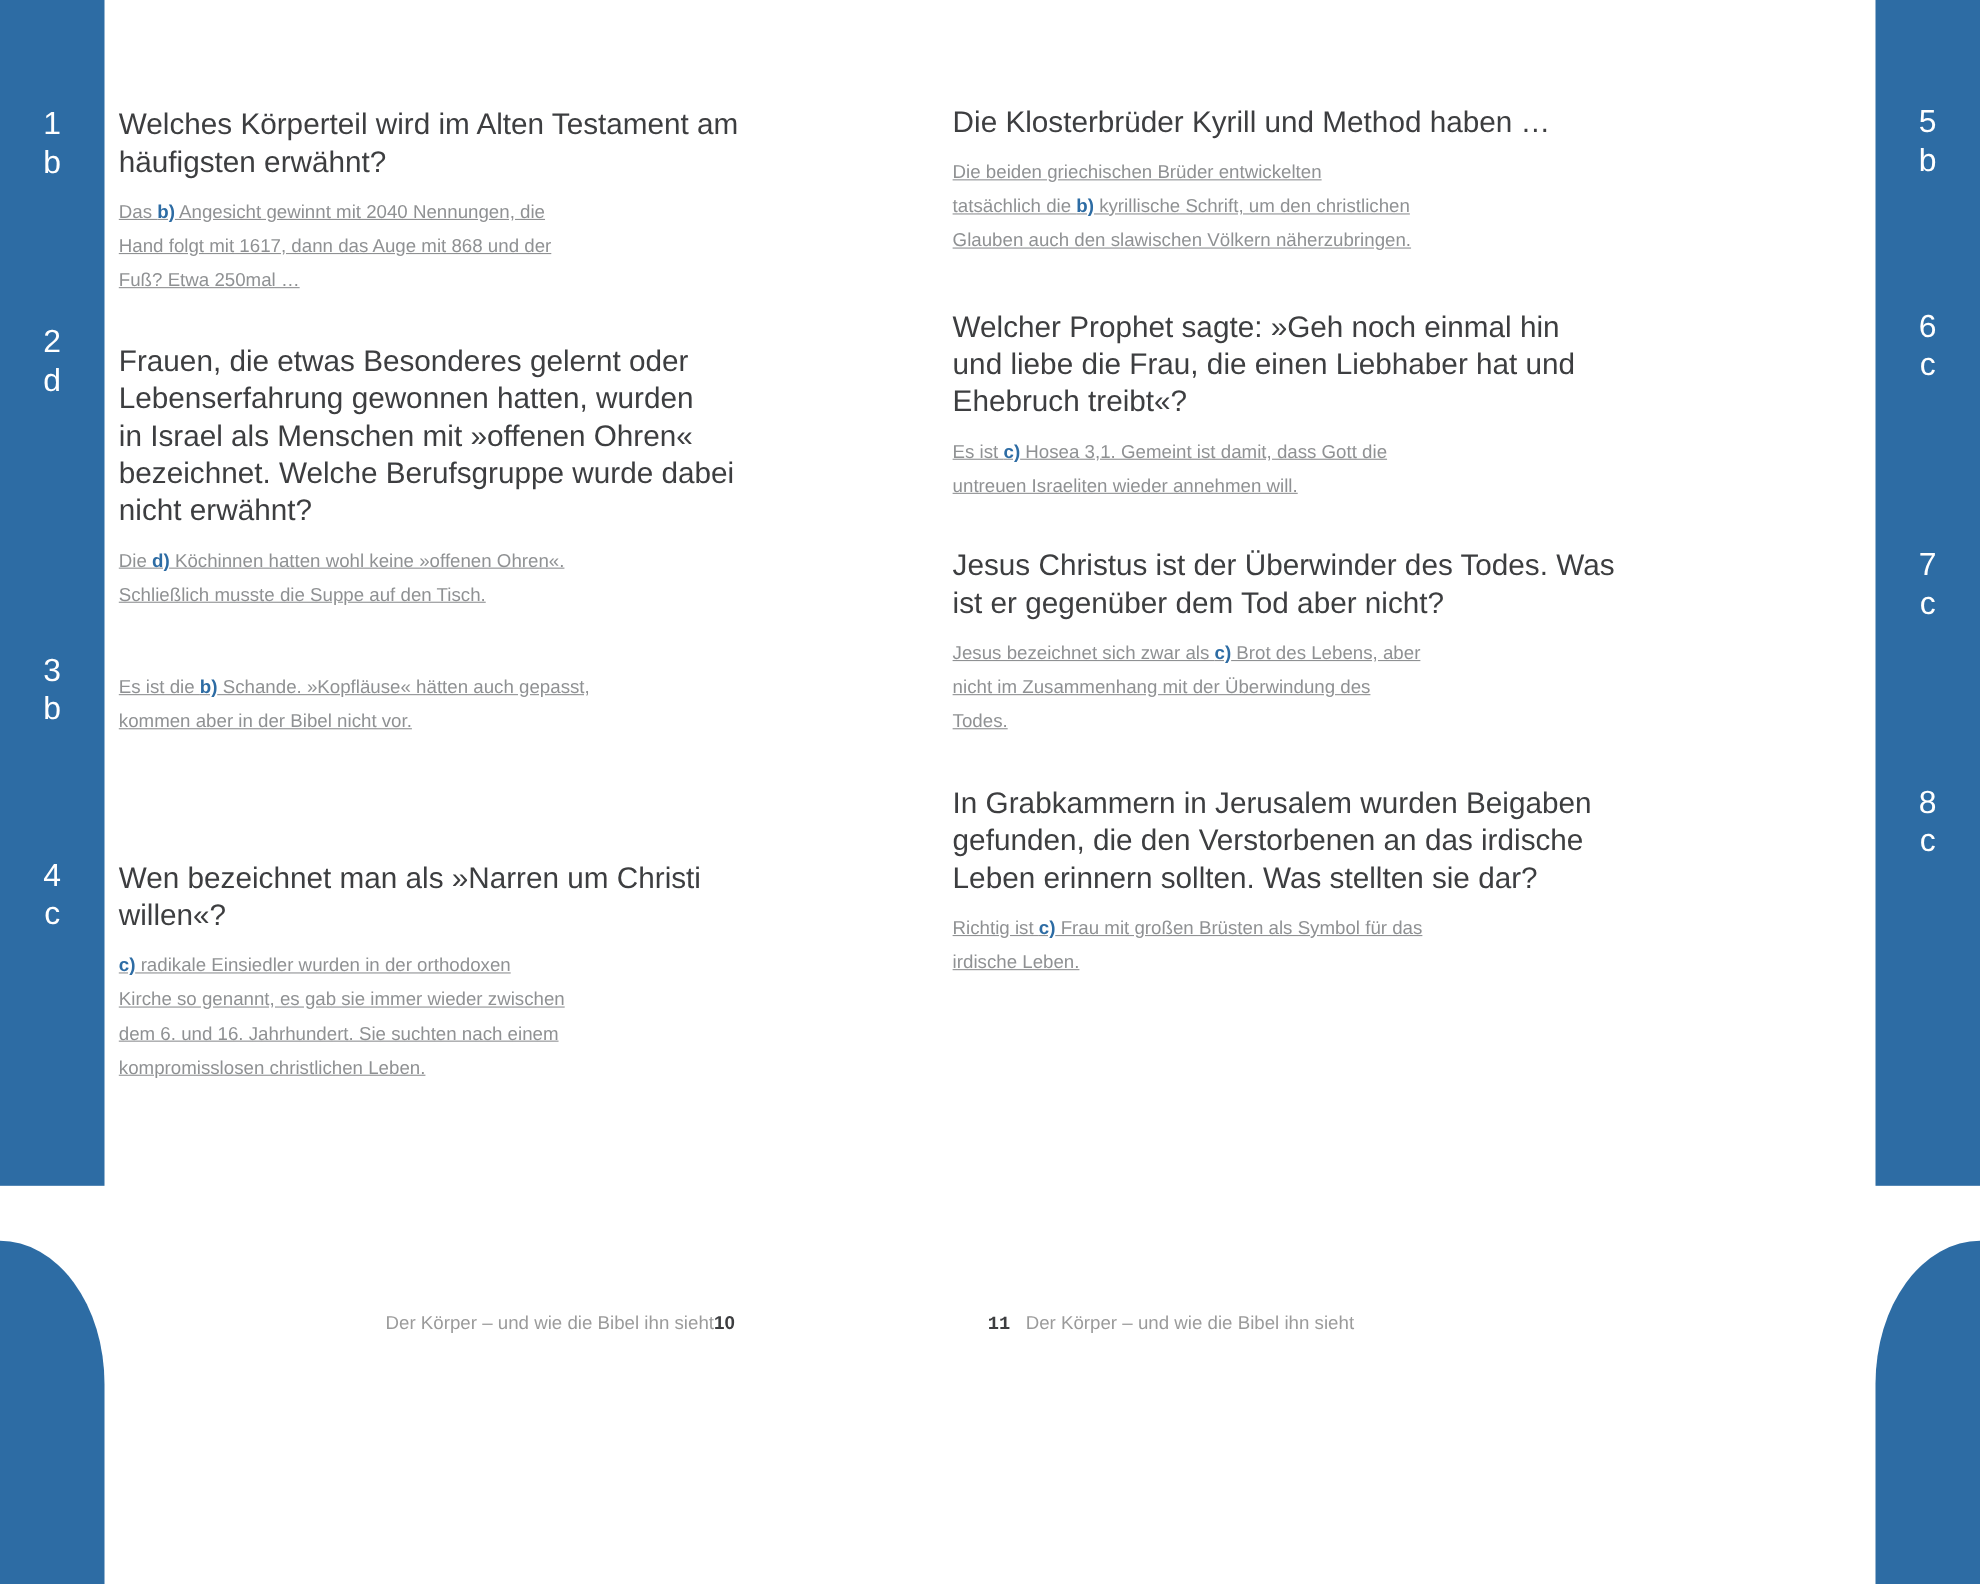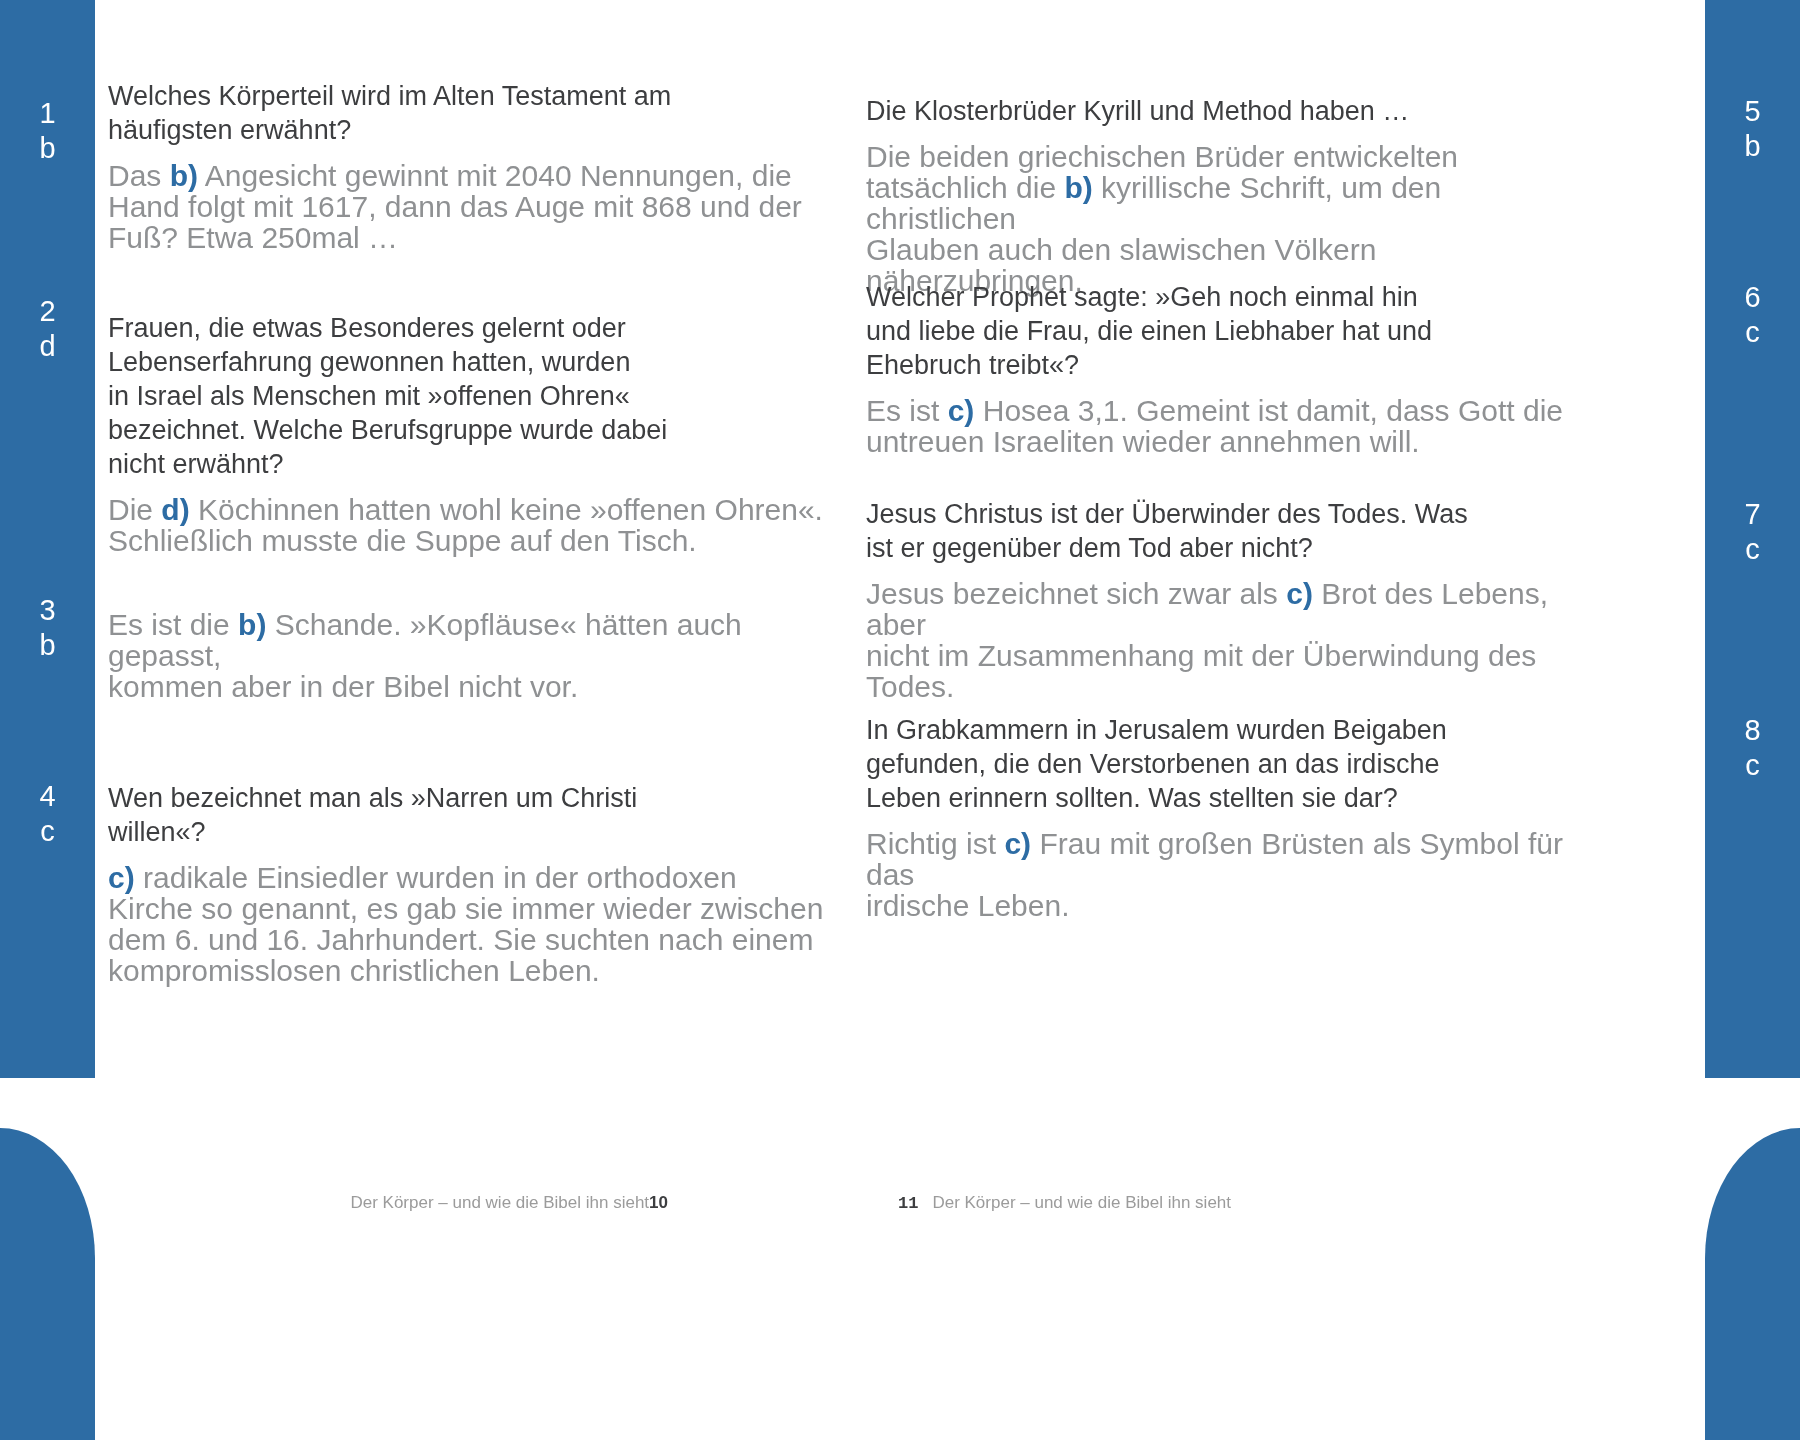--- a/index.html
+++ b/index.html
@@ -29,22 +29,22 @@
   .marker-left{left:0;}
   .marker-right{right:0;}
   .item{position:absolute;width:720px;}
   .item-left{left:108px;}
   .item-right{left:866px;}
   .q{
     font-size:27px;line-height:34px;color:var(--qcolor);
     white-space:pre-line;
   }
   .a{
-    font-size:30px;line-height:31px;color:var(--acolor);
-    white-space:pre-line;margin-top:13px;
+    font-size:17px;line-height:31px;color:var(--acolor);
+    white-space:pre-line;margin-top:13px;text-decoration:underline;
   }
   .a .ltr{color:var(--accent);font-weight:bold;}
   .footer{
     position:absolute;top:1193px;font-size:17px;color:#9b9b9b;
     white-space:nowrap;
   }
   .footer-left{left:108px;width:560px;text-align:right;}
   .footer-right{left:898px;text-align:left;}
   .pagenum{font-weight:bold;color:#3d3e40;}
   .footer-left .pagenum{margin-left:0;}
@@ -88,21 +88,21 @@
   </div>
   <div class="marker marker-right" style="top:497px">
     <span>7</span>
     <span>c</span>
   </div>
   <div class="marker marker-right" style="top:713px">
     <span>8</span>
     <span>c</span>
   </div>
 
-  <div class="item item-left" style="top:79px">
+  <div class="item item-left" style="top:96px">
     <div class="q">Welches Körperteil wird im Alten Testament am
 häufigsten erwähnt?</div>
     <div class="a"><span>Das </span><span class="ltr">b)</span><span> Angesicht gewinnt mit 2040 Nennungen, die
 Hand folgt mit 1617, dann das Auge mit 868 und der
 Fuß? Etwa 250mal …</span></div>
   </div>
   <div class="item item-left" style="top:311px">
     <div class="q">Frauen, die etwas Besonderes gelernt oder
 Lebenserfahrung gewonnen hatten, wurden
 in Israel als Menschen mit »offenen Ohren«

